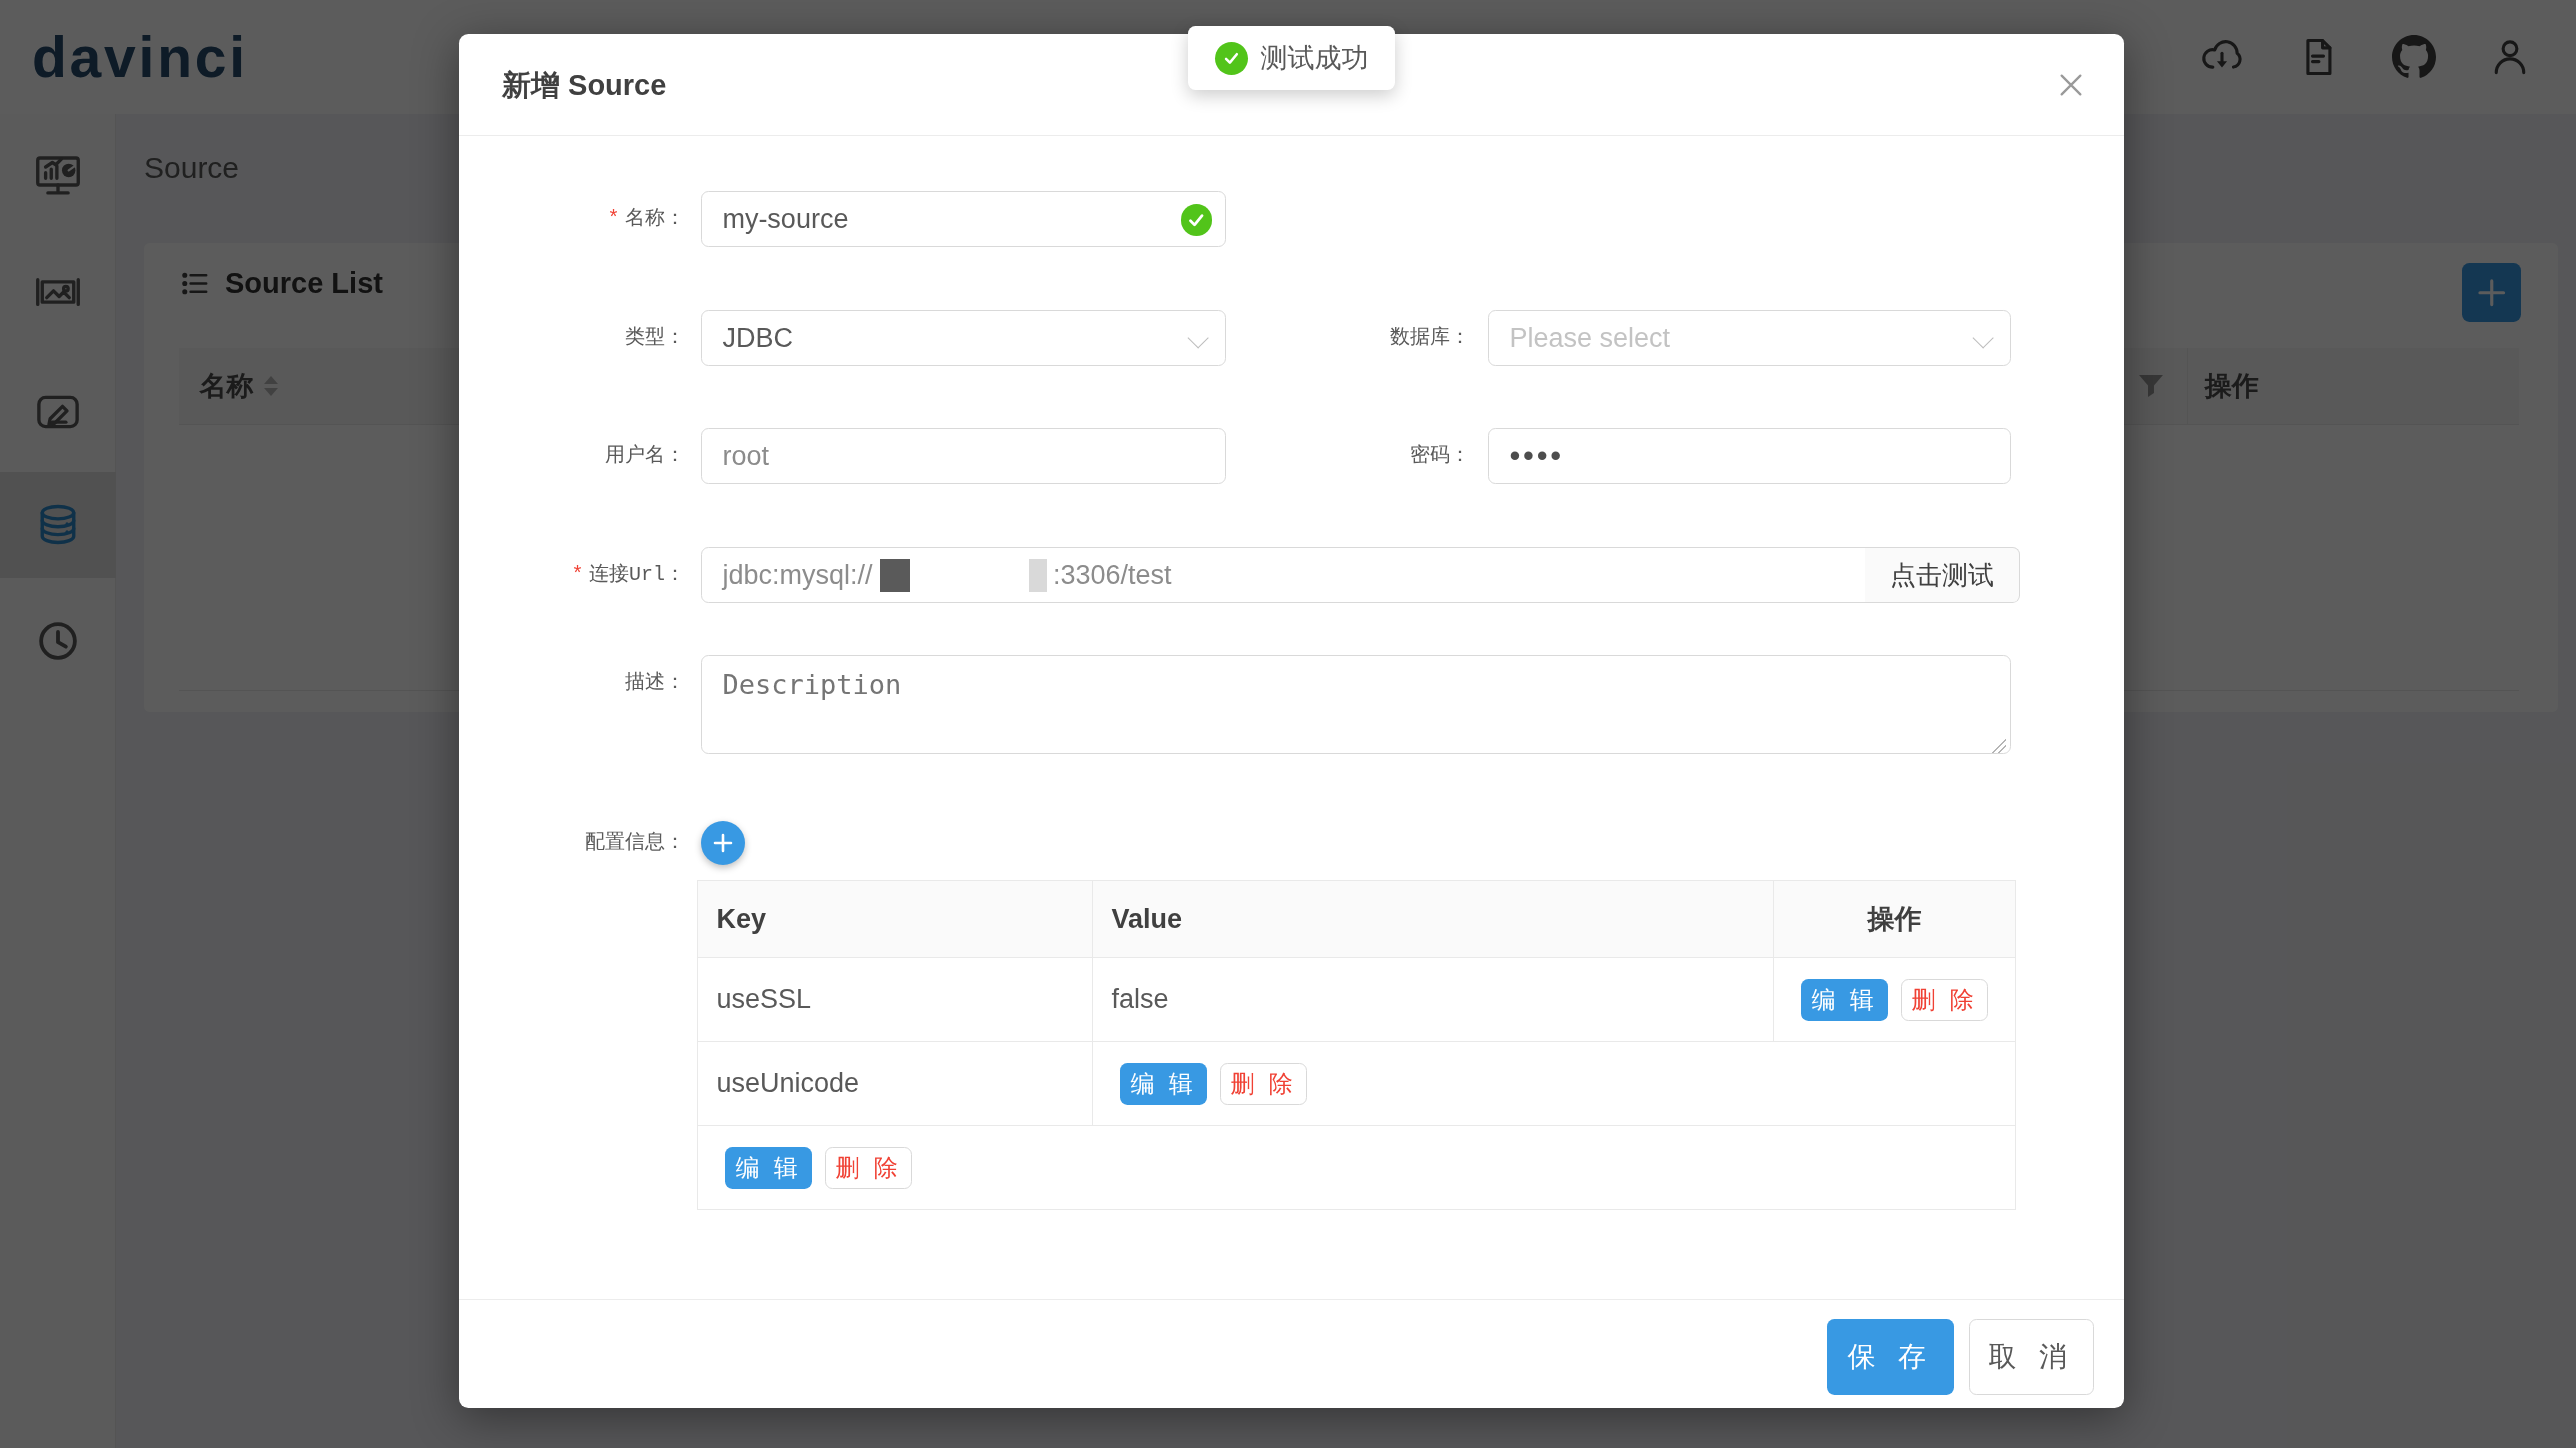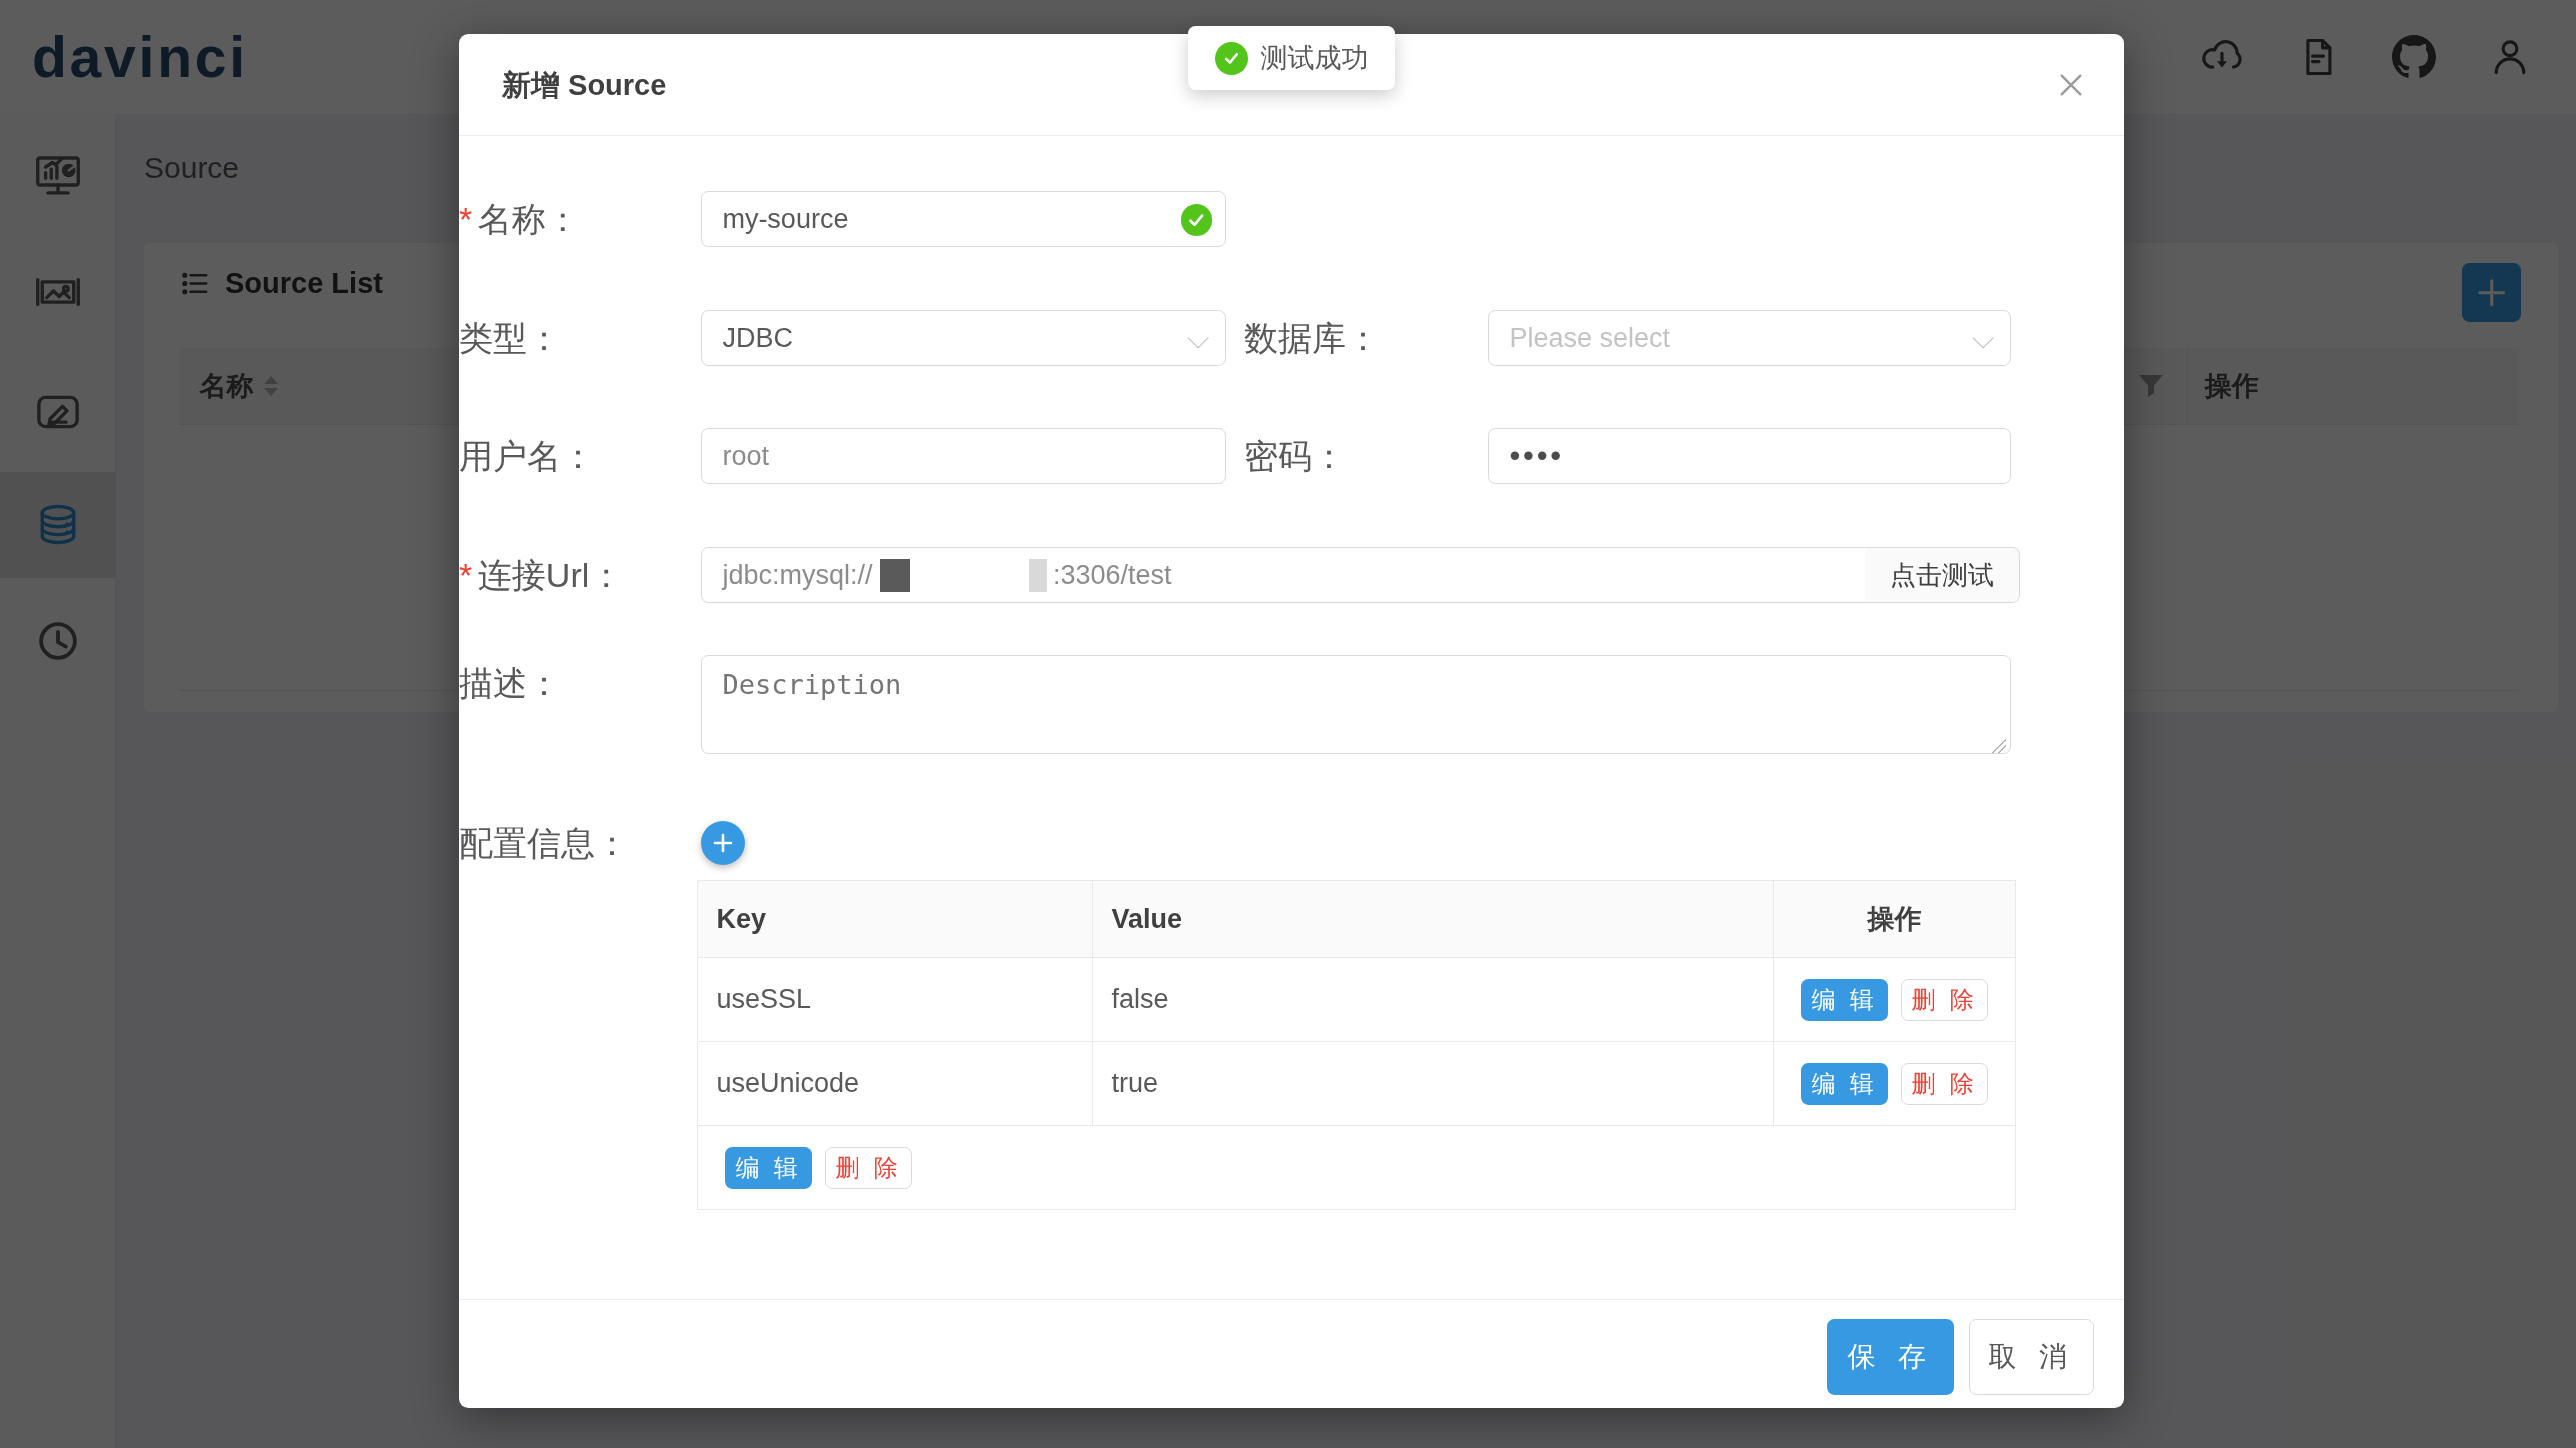--- a/index.html
+++ b/index.html
@@ -49,21 +49,21 @@
 
   
   .modal { position:absolute; left:459px; top:34px; width:1665px; height:1374px; background:#fff;
            border-radius:9.3px; box-shadow:0 9.3px 46px rgba(0,0,0,.4); }
   .modal-head { position:absolute; left:0; top:0; width:100%; height:102px; border-bottom:1.9px solid #ececec; }
   .modal-title { position:absolute; left:43px; top:0; line-height:102px; font-size:29px; font-weight:600; color:#404040; }
   .modal-close { position:absolute; right:28px; top:26px; width:50px; height:50px; display:flex; align-items:center;
                  justify-content:center; color:#9a9a9a; cursor:pointer; }
   .modal-close svg { width:28px; height:28px; }
 
-  .lbl { position:absolute; font-size:34px; color:#595959; text-align:left; }
+  .lbl { position:absolute; font-size:20px; color:#595959; text-align:right;font-family:Liberation Mono, monospace; }
   .req { color:#f04134; margin-right:5.6px; }
   .ctrl { position:absolute; height:56px; border:1.9px solid #d9d9d9; border-radius:7.4px; background:#fff;
           font-size:27px; color:#595959; display:flex; align-items:center; padding:0 20.4px; }
   .placeholder { color:#c3c3c3; }
   .chev { position:absolute; right:22px; top:22px; width:15px; height:15px; border-right:1.9px solid #bdbdbd;
           border-bottom:1.9px solid #bdbdbd; transform:rotate(45deg) translateY(-3.7px); }
   .ok-badge { position:absolute; right:13px; top:12px; width:31.5px; height:31.5px; border-radius:50%;
               background:#52c41a; display:flex; align-items:center; justify-content:center; }
   .ok-badge svg, .toast-ic svg { width:18.5px; height:18.5px; }
 
@@ -303,21 +303,20 @@
       <div class="cfg-row">
         <div class="cfg-cell cfg-c1">useSSL</div>
         <div class="cfg-cell cfg-c2">false</div>
         <div class="cfg-cell cfg-c3 cfg-ops">
           <span class="btn-edit">编 辑</span>
           <span class="btn-del">删 除</span>
         </div>
       </div>
       <div class="cfg-row">
         <div class="cfg-cell cfg-c1">useUnicode</div>
-        <div class="cfg-cell cfg-c2">true</div>
         <div class="cfg-cell cfg-c3 cfg-ops">
           <span class="btn-edit">编 辑</span>
           <span class="btn-del">删 除</span>
         </div>
       </div>
       <div class="cfg-row">
         <div class="cfg-cell cfg-c3 cfg-ops">
           <span class="btn-edit">编 辑</span>
           <span class="btn-del">删 除</span>
         </div>

